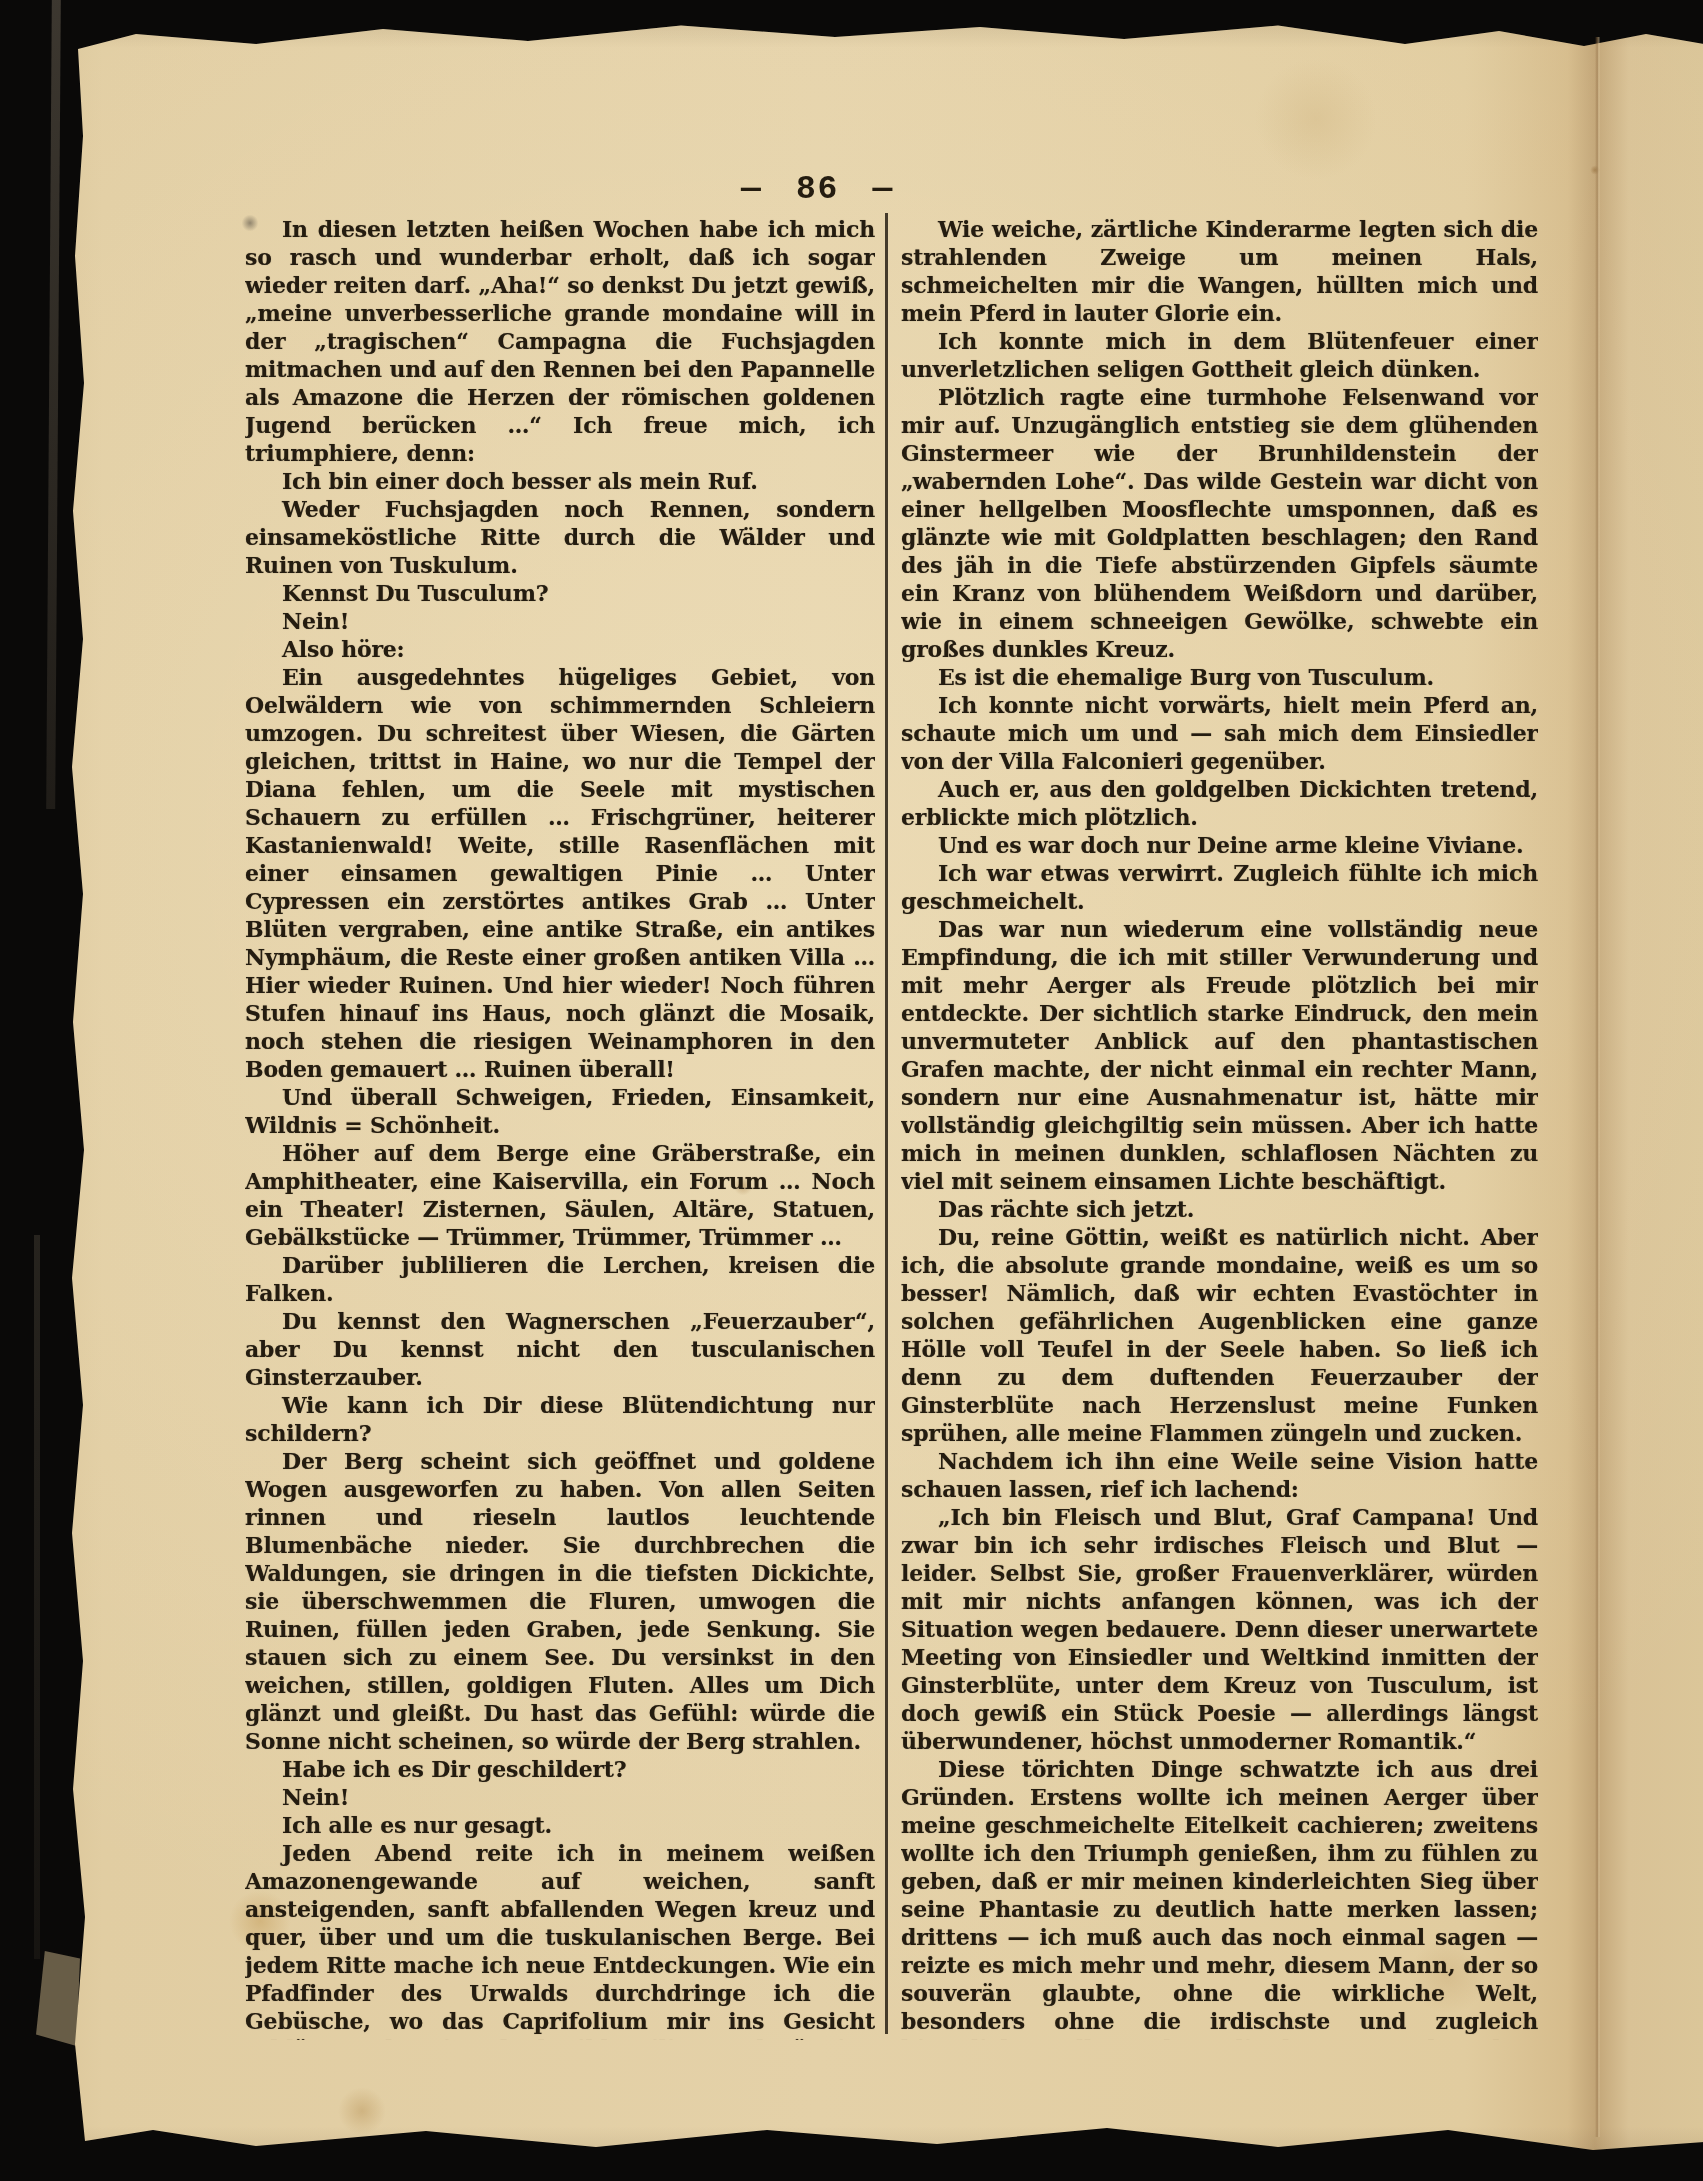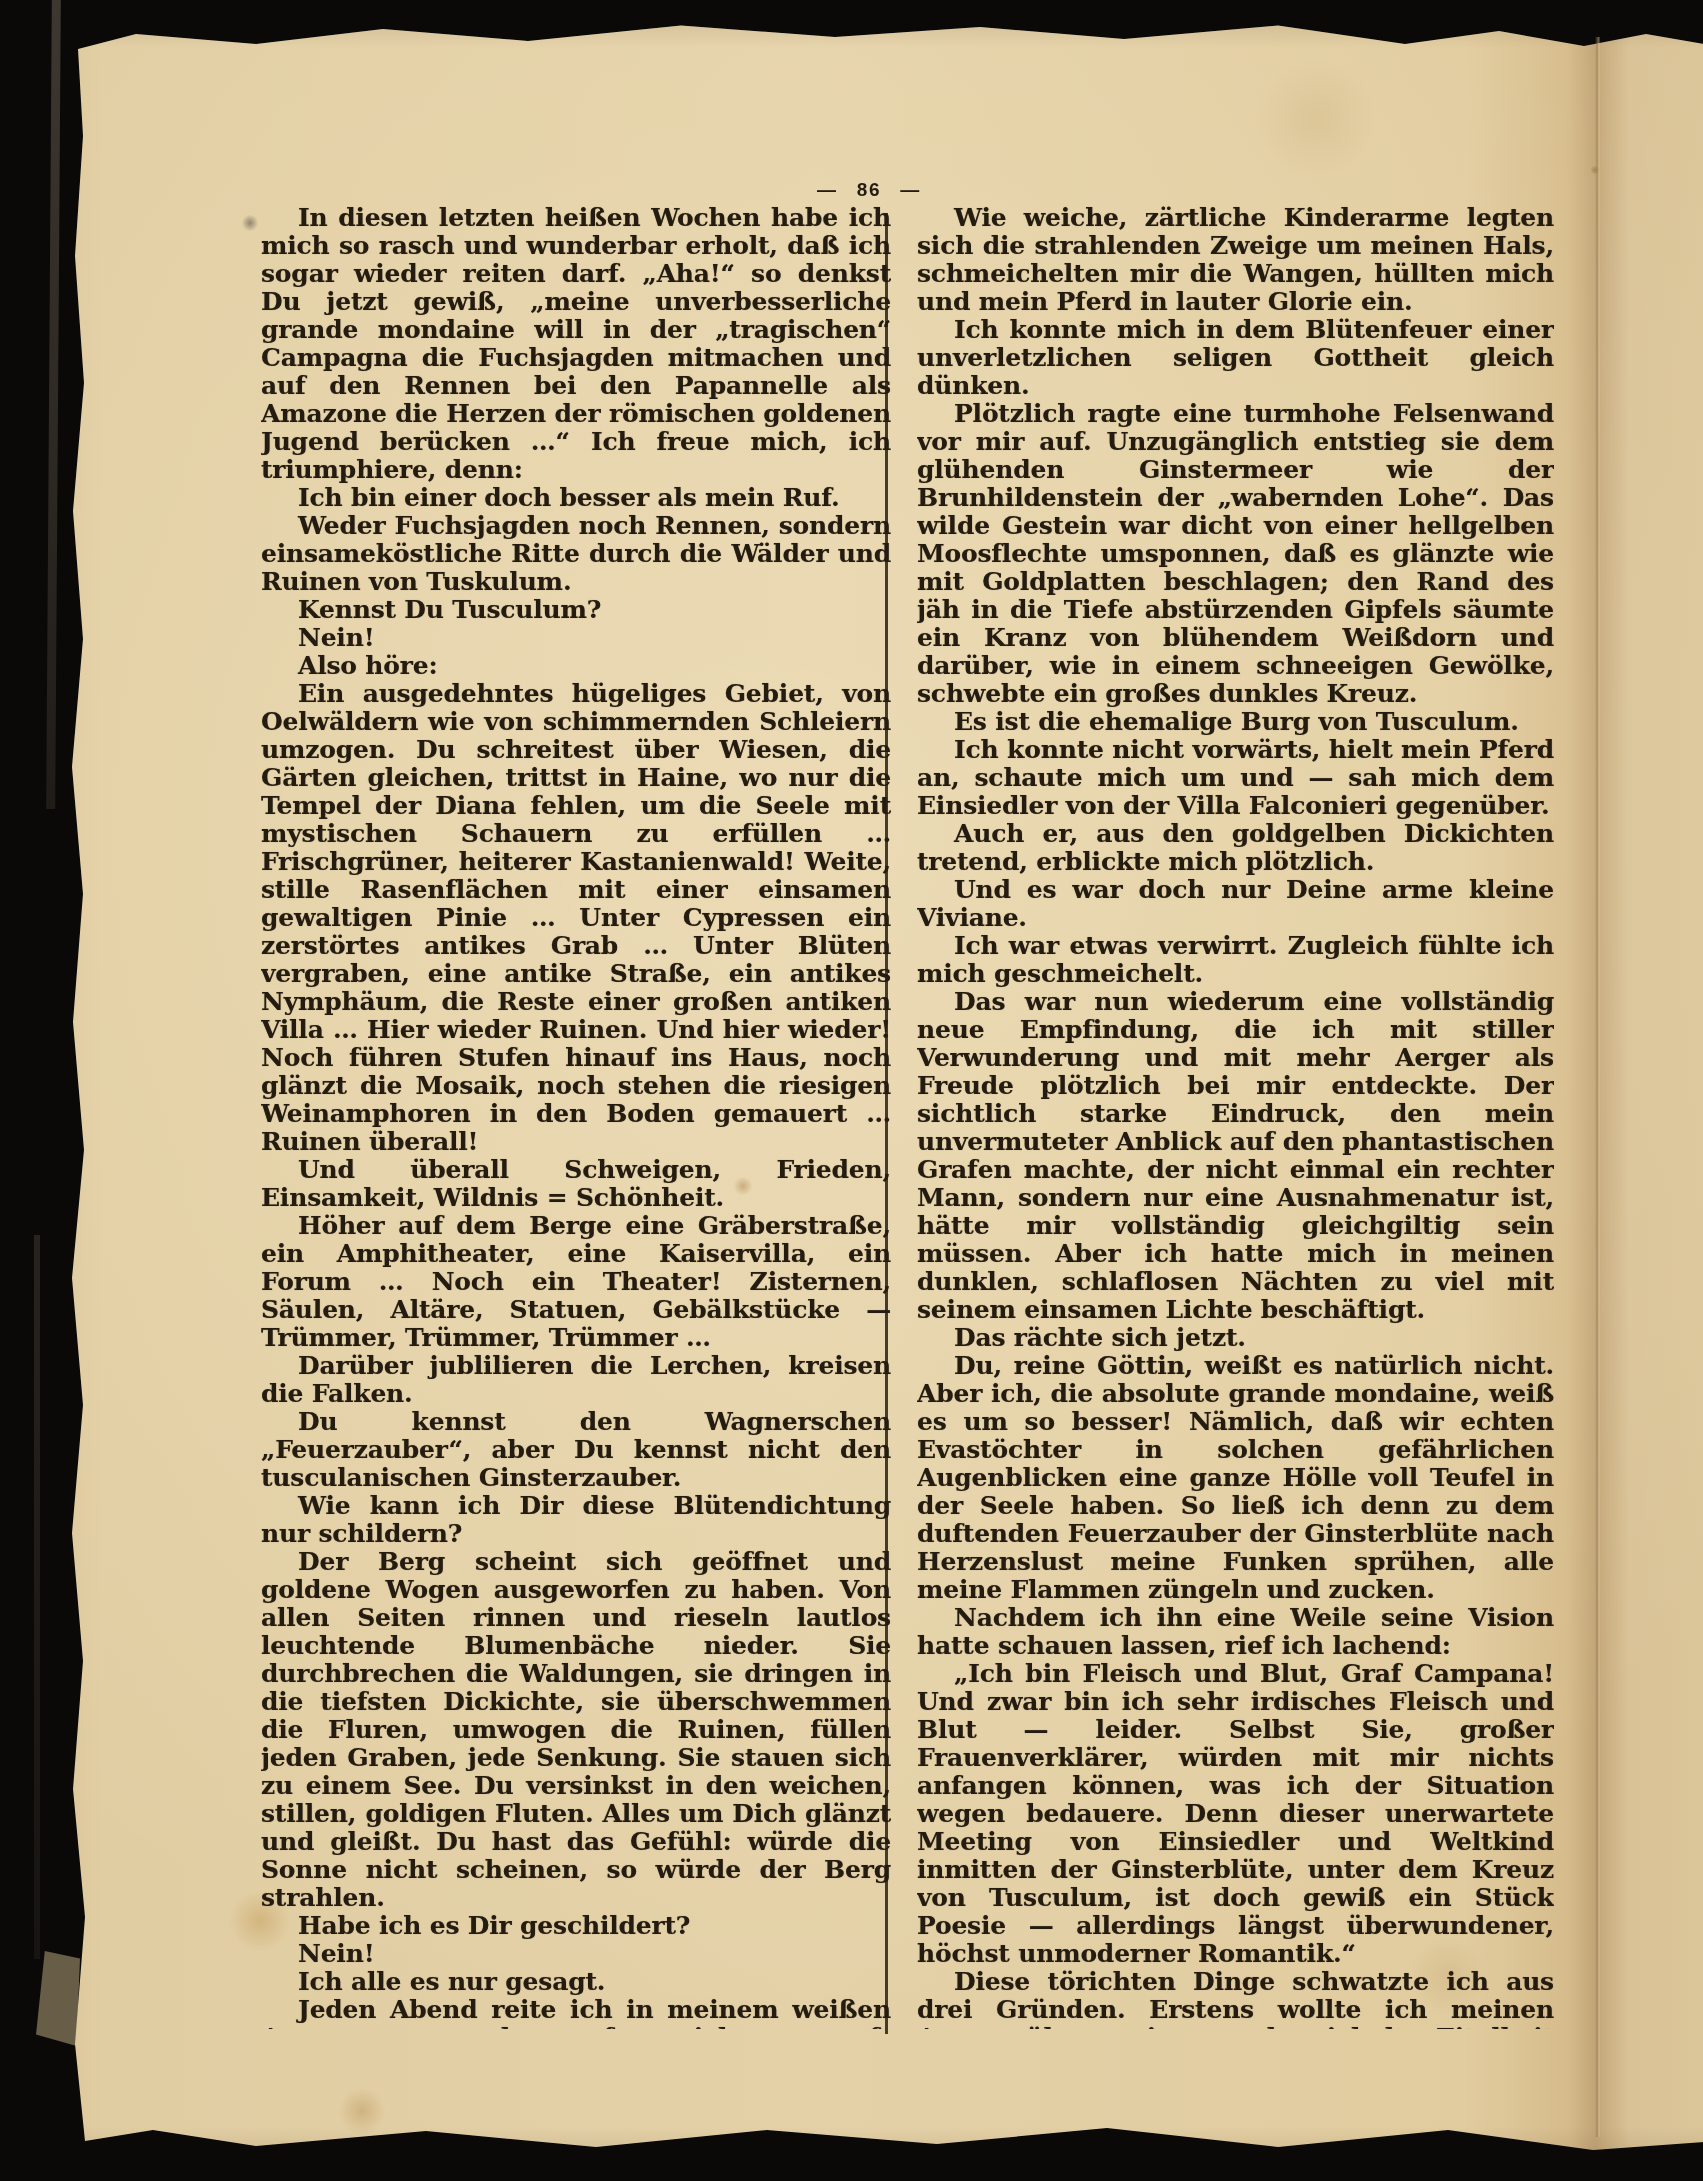--- a/index.html
+++ b/index.html
@@ -62,39 +62,38 @@
     );
   }
   .crease {
     position: absolute; left: 1595px; top: 37px; width: 5.1px; height: 2100px;
     background: linear-gradient(90deg, rgba(146,112,70,0), rgba(146,112,70,.55) 45%, rgba(226,206,166,.5) 80%, rgba(146,112,70,0));
     filter: blur(0.4px);
   }
   .content { position: absolute; inset: 0; }
   .page-number {
     position: absolute; left: 741px; top: 175px; width: 256px;
-    text-align: center;
-    font-family: Liberation Sans, sans-serif;
+    text-align: left;
+    font-family: Liberation Mono, monospace;
     font-weight: 700;
-    font-size: 19px; line-height: 29px;
+    font-size: 33px; line-height: 29px;
     letter-spacing: 1.7px; word-spacing: 12px;
     color: var(--ink, #241c10);
   }
   .col {
-    position: absolute; top: 204px; height: 1825px;
+    position: absolute; top: 215px; height: 1825px;
     overflow: hidden;
     font-family: "DejaVu Serif", serif;
     font-weight: 700;
-    font-size: 25px; line-height: 28px;
+    font-size: 22px; line-height: 28px;
     letter-spacing: -0.2px;
     color: var(--ink, #241c10);
     text-shadow: 0 0 0.9px rgba(36,27,16,.45);
     text-align: justify;
     hyphens: auto;
-    margin-left: 16px;
   }
   .col-left  { left: 245px;  width: 630px; }
   .col-right { left: 901px; width: 637px; }
   .col p { margin: 0; text-indent: 37px; }
   .divider {
     position: absolute; left: 885px; top: 213px; width: 2.6px; height: 1821px;
     background: var(--divider, #332a1d);
     opacity: .9;
   }
 </style>

